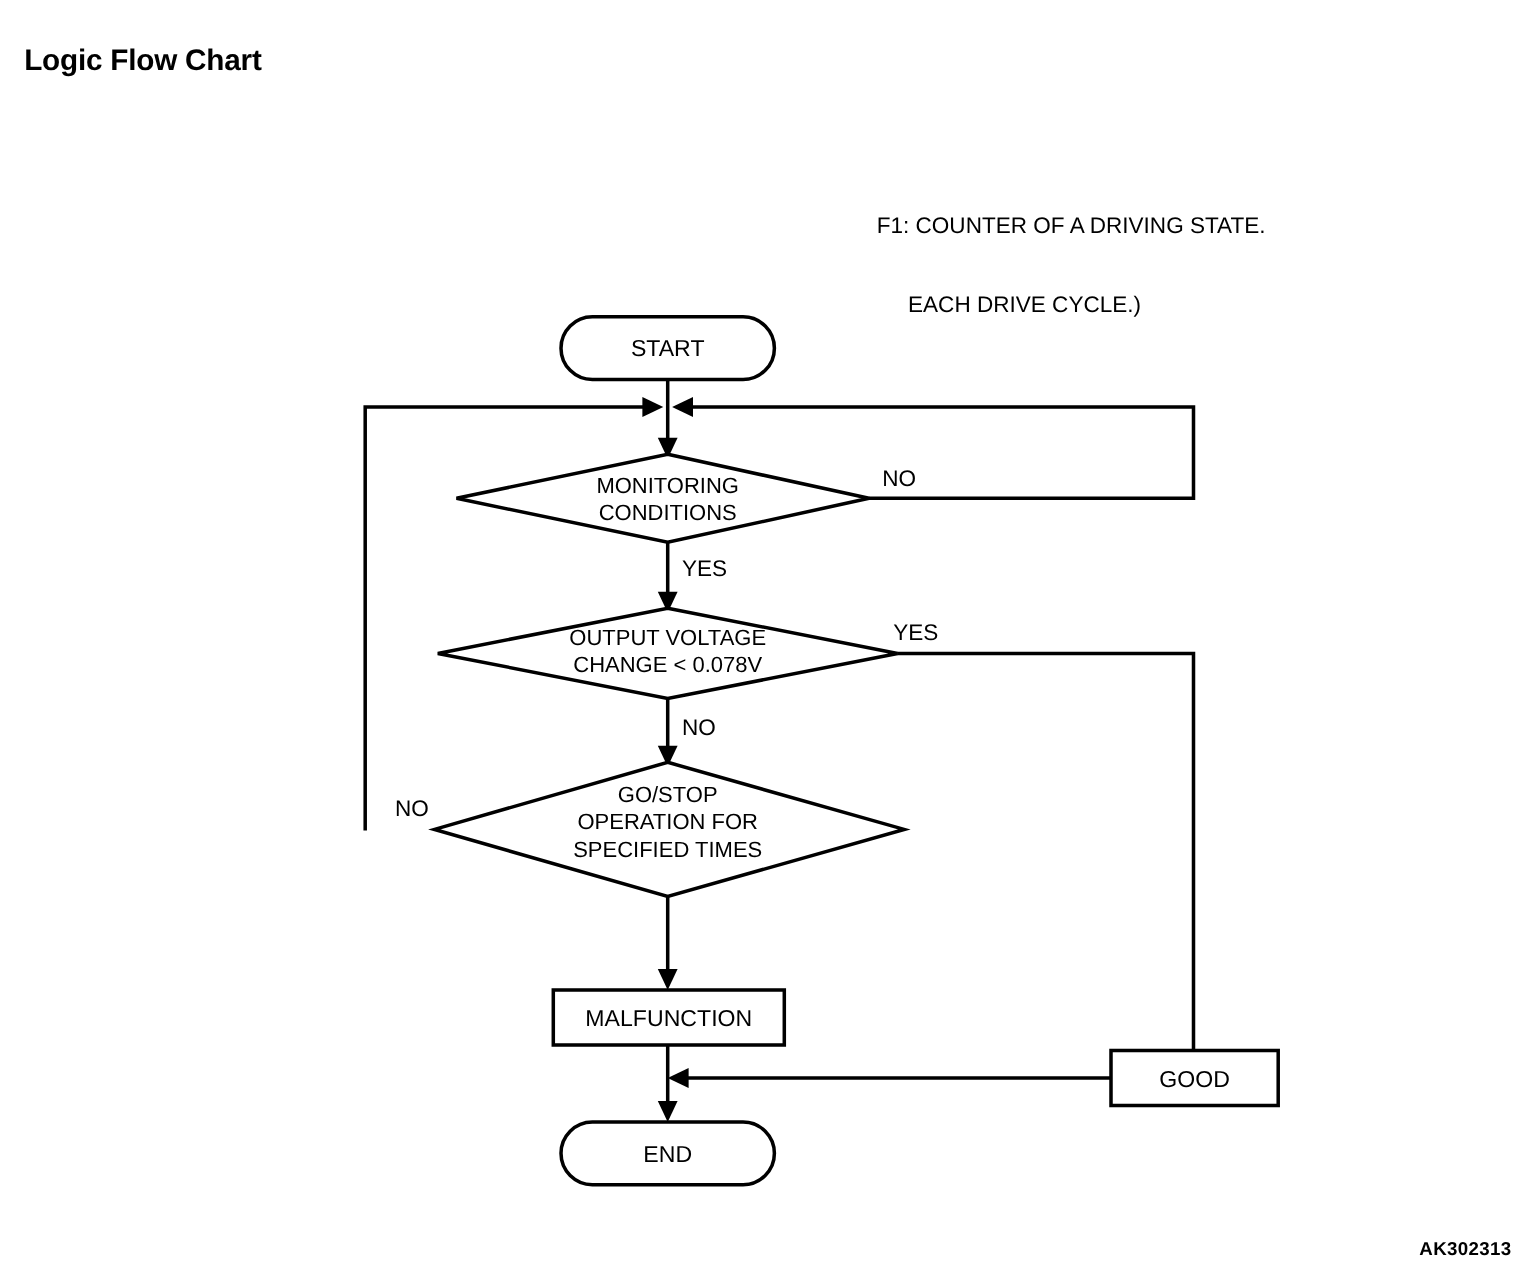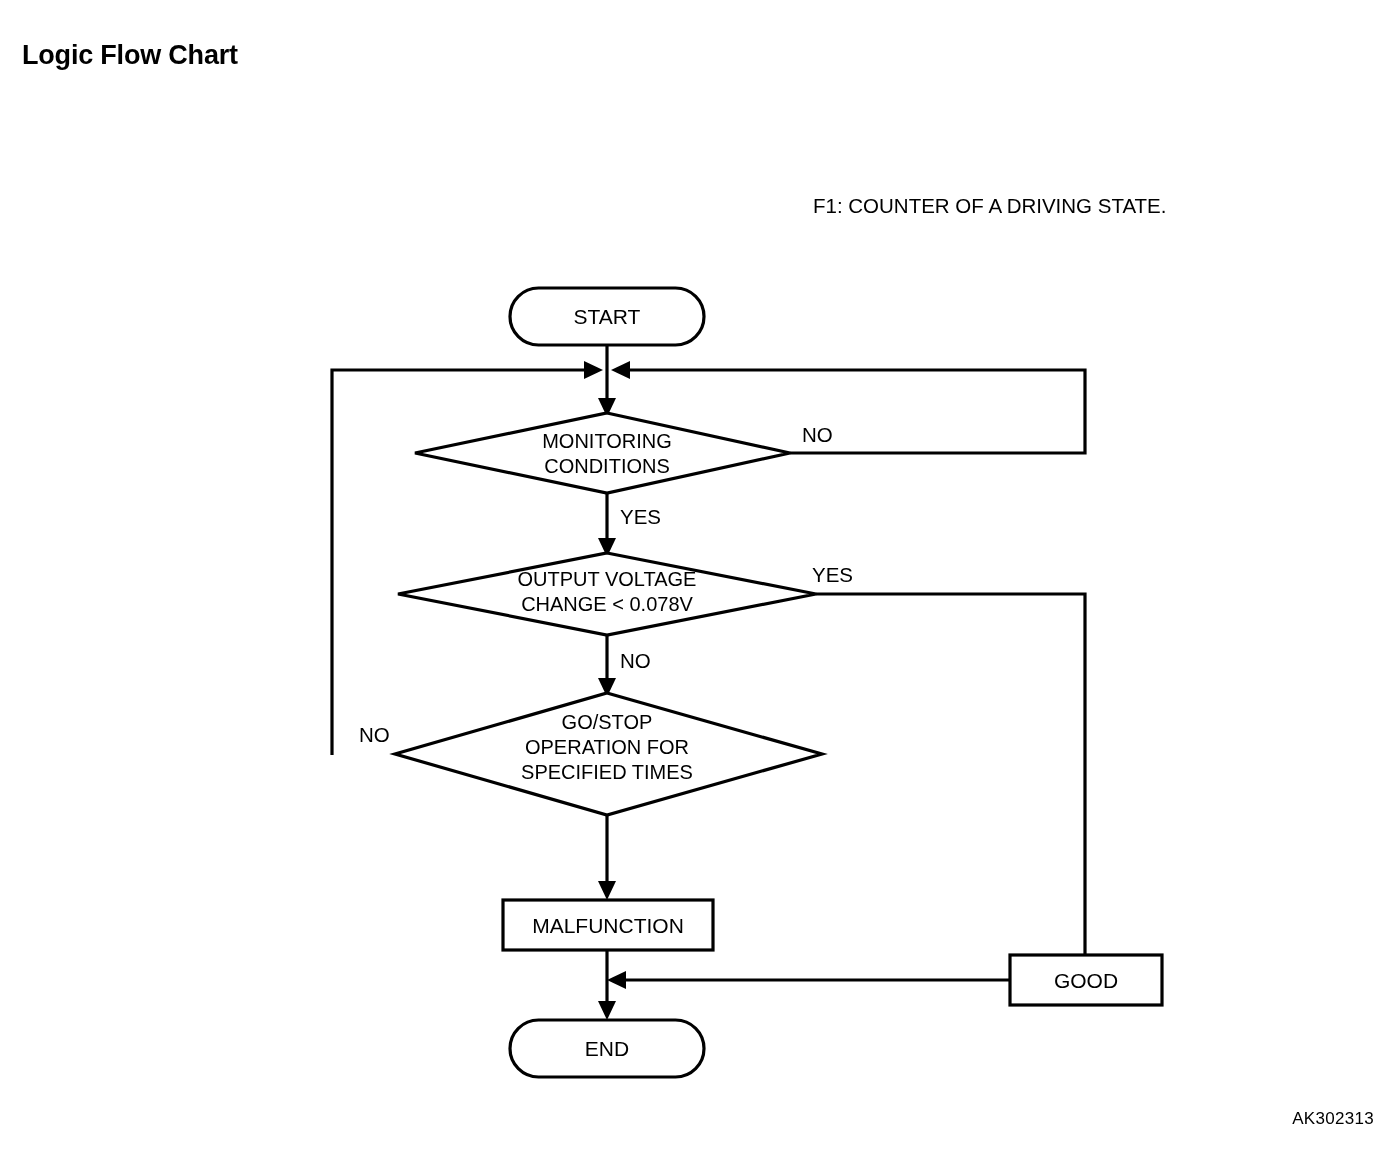--- a/index.html
+++ b/index.html
@@ -26,27 +26,27 @@
     margin-top: 32px;
   }
   #legend {
     position: absolute;
     left: 797px;
     top: 146px;
     font-size: 20.5px;
     line-height: 24px;
     white-space: pre;
   }
-  #legend .legend-line { white-space: pre; margin-left: 16px; }
+  #legend .legend-line { white-space: pre; }
   #figure-code {
     position: absolute;
     right: 18px;
-    bottom: 31px;
+    bottom: 14px;
     font-size: 17px;
-    font-weight: normal;
+    font-weight: bold;
     letter-spacing: 0.3px;
   }
   #flow-svg {
     position: absolute;
     left: 0;
     top: 0;
   }
   .node-text {
     font-family: "Liberation Sans", sans-serif;
     font-size: 21px;
@@ -76,20 +76,21 @@
   }
   .arrow-head { fill: #000000; }
 </style>
 </head>
 <body>
 
 <div id="page-title">Logic Flow Chart</div>
 
 <div id="legend">
   <div class="legend-line">F1: COUNTER OF A DRIVING STATE.</div>
+  <div class="legend-line">     EACH DRIVE CYCLE.)</div>
 </div>
 
 <svg id="flow-svg" width="1392" height="1160" viewBox="0 0 1392 1160">
 
   <line class="conn" x1="607" y1="345" x2="607" y2="413"></line>
   <polygon class="arrow-head" points="607,417 598,398 616,398"></polygon>
 
   <path class="conn" d="M 332 755 L 332 370 L 588 370"></path>
   <polygon class="arrow-head" points="603,370 584,361 584,379"></polygon>
 

